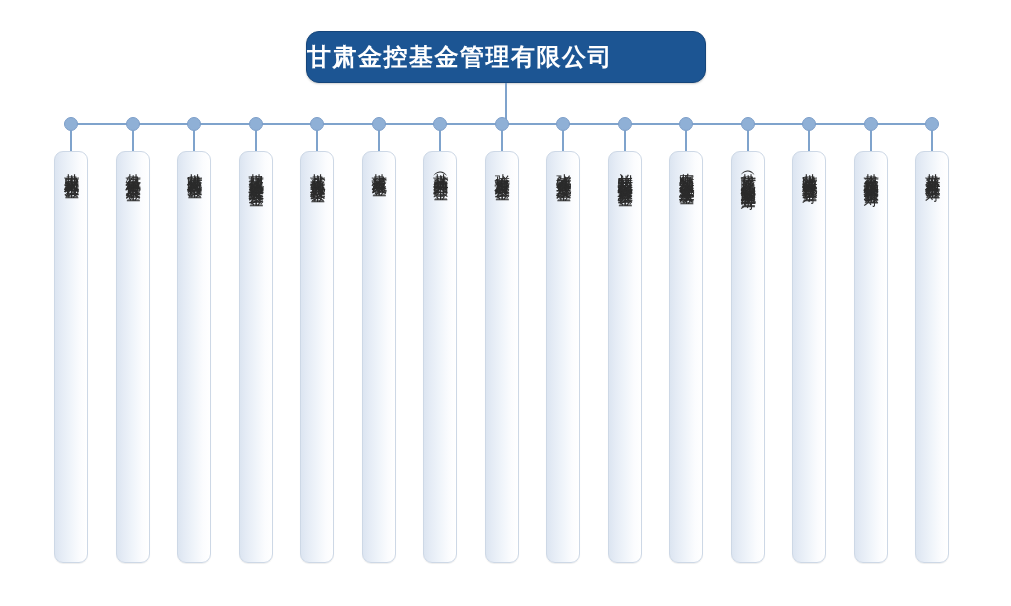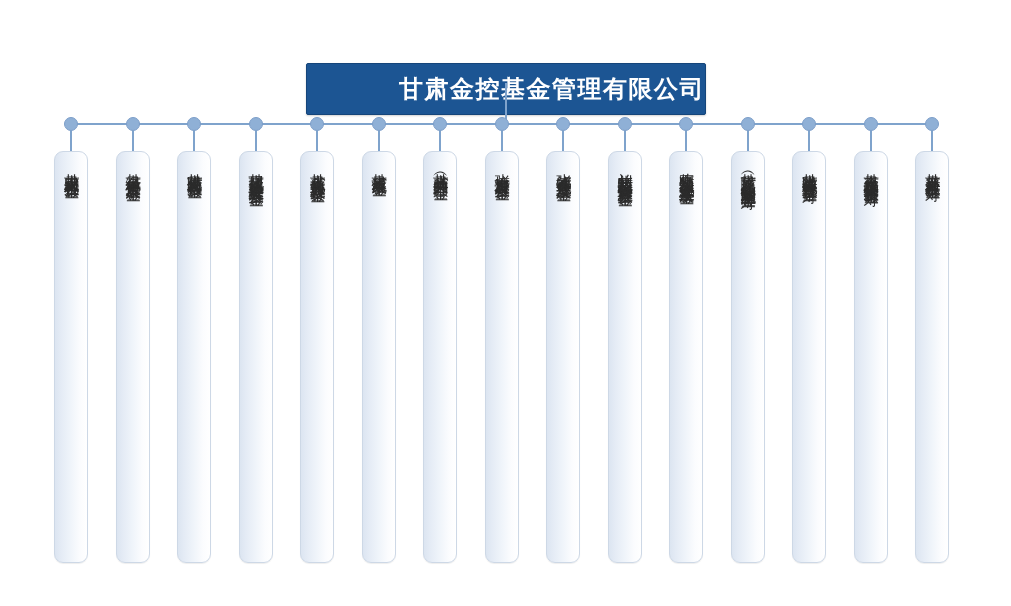--- a/index.html
+++ b/index.html
@@ -24,26 +24,25 @@
   
   .root-box {
     position: absolute;
     left: 306px;
     top: 31px;
     width: 400px;
     height: 52px;
     box-sizing: border-box;
     background: #1c5593;
     border: 1px solid #15457a;
-    border-radius: 2px;
+    border-radius: 13px;
     display: flex;
     align-items: center;
-    justify-content: flex-end;
+    justify-content: flex-start;
     box-shadow: 0 1px 2px rgba(0,0,0,0.18);
-    margin-top: 32px;
   }
   .root-title {
     color: #ffffff;
     font-size: 24px;
     font-weight: bold;
     letter-spacing: 1.5px;
     line-height: 1;
     white-space: nowrap;
   }
 

